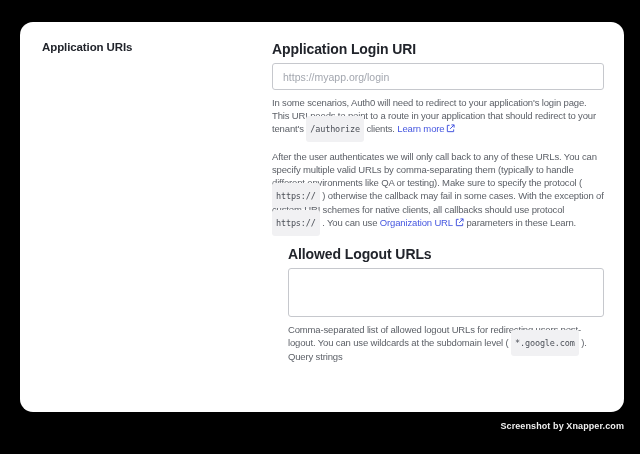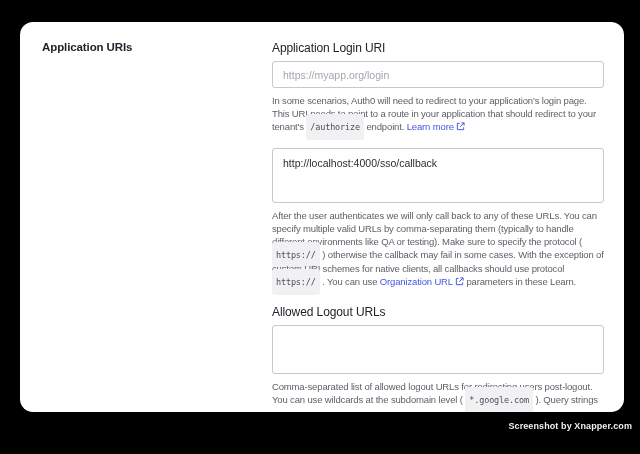--- a/index.html
+++ b/index.html
@@ -21,21 +21,21 @@
     display:flex;
     padding:19px 20px 0 22px;
     overflow:hidden;
   }
   .left-col { width:230px; flex:none; }
   .right-col { flex:1; min-width:0; }
   .section-title {
     font-size:11.5px; font-weight:700; color:#21242b; letter-spacing:-0.1px;
   }
   .field-label {
-    font-size:12px; font-weight:400; color:#21242b; letter-spacing:-0.1px;
+    font-size:14px; font-weight:700; color:#21242b; letter-spacing:-0.1px;
     margin-bottom:6px;
   }
   .text-input {
     width:100%; height:27px;
     border:1px solid #c6c8cd; border-radius:3px;
     padding:4px 10px;
     font-size:10.5px; color:#2a2d33;
     font-family:inherit;
     outline:none;
     background:#fff;
@@ -54,64 +54,63 @@
     overflow:hidden;
   }
   .ta-callback { height:55px; }
   .ta-logout { height:49px; }
   .help {
     margin-top:6px;
     font-size:9.5px; line-height:13px; letter-spacing:-0.15px;
     color:#5d6168;
   }
   .section-gap { margin-top:14px; }
-  .section-gap-lg { margin-top:16px; }
+  .section-gap-lg { margin-top:16px;margin-left:16px; }
   .chip {
     font-family:"DejaVu Sans Mono","Liberation Mono",monospace;
     font-size:8.5px;
     background:#f1f1f3; color:#4b4f57;
     padding:8px 4px; border-radius:3px;
     white-space:nowrap;
   }
   .link {
     color:#4657e0; cursor:pointer;
     white-space:nowrap;
   }
   .ext-icon {
     display:inline-block; vertical-align:-1px; margin-left:2px; color:#4657e0;
   }
   .watermark {
     position:absolute;
-    right:8px; top:421px;
+    right:16px; top:421px;
     font-size:9px; font-weight:700; letter-spacing:0.1px;
     color:#efefef;
   }
 </style>
 </head>
 <body>
 
 <div class="card">
 
   <div class="left-col">
     <div class="section-title">Application URIs</div>
   </div>
 
   <div class="right-col">
 
     <div>
       <div class="field-label">Application Login URI</div>
       <input class="text-input" type="text" placeholder="https://myapp.org/login" style="">
-      <div class="help"><span>In some scenarios, Auth0 will need to redirect to your application's login page. This URI needs to point to a route in your application that should redirect to your tenant's </span><span class="chip">/authorize</span><span> endpoint. </span><a class="link"><span>Learn more</span><span class="ext-icon"><svg width="9" height="9" viewBox="0 0 10 10">
+      <div class="help"><span>In some scenarios, Auth0 will need to redirect to your application's login page. This URI needs to point to a route in your application that should redirect to your tenant's </span><span class="chip">/authorize</span><span> clients. </span><a class="link"><span>Learn more</span><span class="ext-icon"><svg width="9" height="9" viewBox="0 0 10 10">
                 <path d="M4 1.5H1.5v7h7V6" fill="none" stroke="currentColor" stroke-width="1.1"></path>
                 <path d="M6 1h3v3M9 1 4.6 5.4" fill="none" stroke="currentColor" stroke-width="1.1"></path>
               </svg></span></a></div>
     </div>
 
     <div class="section-gap">
-      <textarea class="url-area ta-callback" spellcheck="false" style="">http://localhost:4000/sso/callback</textarea>
       <div class="help"><span>After the user authenticates we will only call back to any of these URLs. You can specify multiple valid URLs by comma-separating them (typically to handle different environments like QA or testing). Make sure to specify the protocol ( </span><span class="chip">https://</span><span> ) otherwise the callback may fail in some cases. With the exception of custom URI schemes for native clients, all callbacks should use protocol </span><span class="chip">https://</span><span> . You can use </span><a class="link"><span>Organization URL</span><span class="ext-icon"><svg width="9" height="9" viewBox="0 0 10 10">
                 <path d="M4 1.5H1.5v7h7V6" fill="none" stroke="currentColor" stroke-width="1.1"></path>
                 <path d="M6 1h3v3M9 1 4.6 5.4" fill="none" stroke="currentColor" stroke-width="1.1"></path>
               </svg></span></a><span> parameters in these Learn.</span></div>
     </div>
 
     <div class="section-gap-lg">
       <div class="field-label">Allowed Logout URLs</div>
       <textarea class="url-area ta-logout" spellcheck="false" style=""></textarea>
       <div class="help"><span>Comma-separated list of allowed logout URLs for redirecting users post-logout. You can use wildcards at the subdomain level ( </span><span class="chip">*.google.com</span><span> ). Query strings</span></div>

